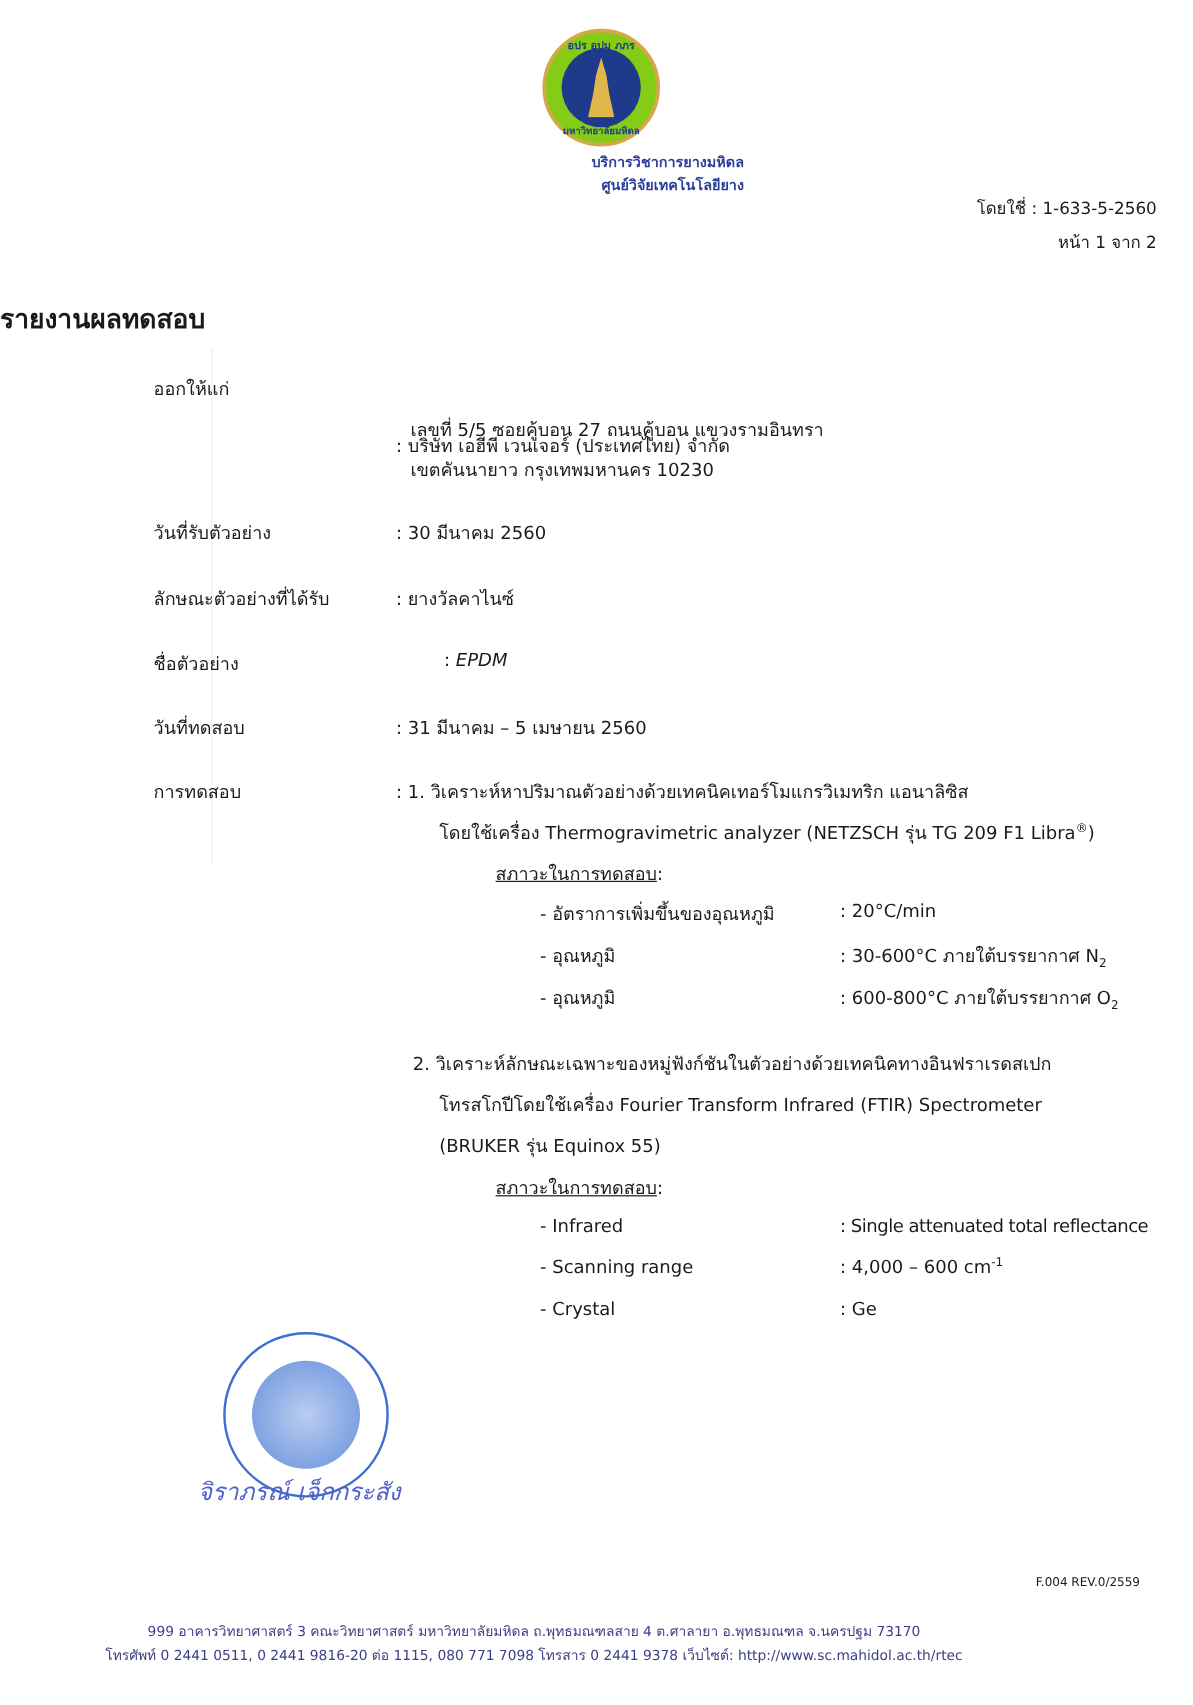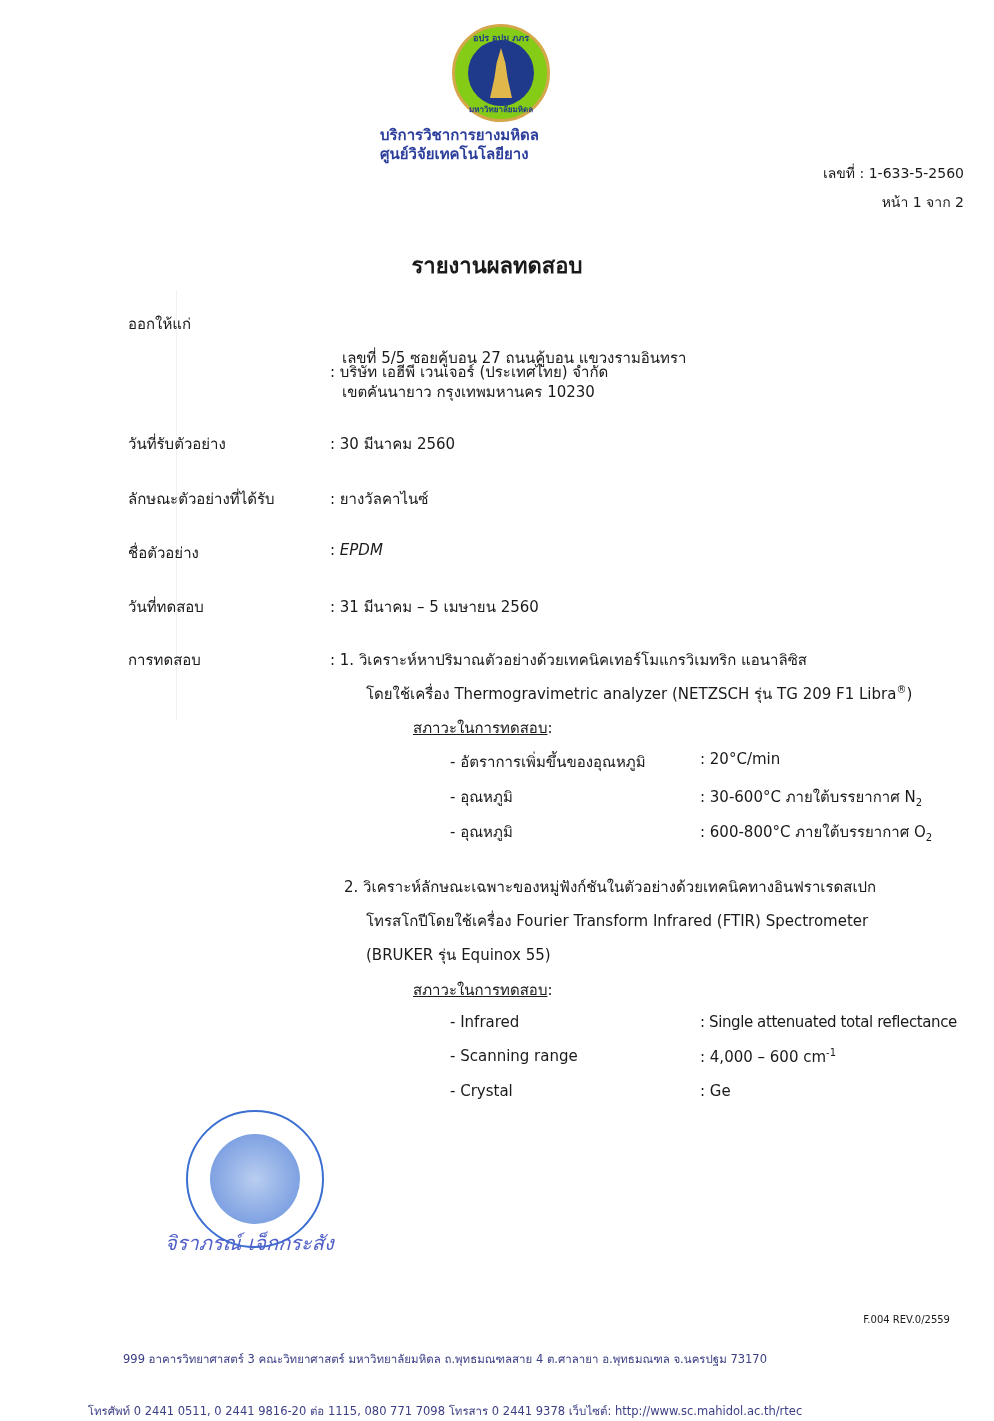--- a/index.html
+++ b/index.html
@@ -6,23 +6,23 @@
   body { width:994px; height:1421px; position:relative; overflow:hidden;
          font-family:"DejaVu Sans", "Liberation Sans", sans-serif; color:#1a1a1a; }
   .abs { position:absolute; }
   .logo { left:452px; top:24px; width:98px; height:98px; border-radius:50%;
           background:#84cc16; border:3px solid #d4a84a; box-sizing:border-box; }
   .logo .inner { position:absolute; left:13px; top:13px; width:66px; height:66px; border-radius:50%;
           background:#1f3a8a; }
   .logo .crown { position:absolute; left:22px; top:8px; width:22px; height:50px;
           background:#e0b74a; clip-path:polygon(50% 0,70% 30%,80% 60%,100% 100%,0 100%,20% 60%,30% 30%); }
   .logo .ring-text { position:absolute; width:100%; text-align:center; font-size:9px; color:#1f3a8a; font-weight:bold; }
-  .org { left:380px; width:240px; text-align:left; color:#2c3e9c; font-size:15px; font-weight:bold; line-height:19px; }
+  .org { left:380px; width:240px; text-align:right; color:#2c3e9c; font-size:12px; font-weight:bold; line-height:19px; }
   .docno { right:30px; font-size:14px; text-align:right; }
-  .title { left:0; width:994px; top:248px; text-align:center; font-size:22px; font-weight:bold; }
+  .title { left:0; width:994px; top:248px; font-size:22px; font-weight:bold; }
   .label { left:128px; font-size:15px; font-weight:normal; }
   .val { left:330px; font-size:15px; }
   .ln { font-size:15px; }
   .u { text-decoration:underline; }
   sub, sup { font-size:10px; }
   .stamp { left:186px; top:1110px; width:138px; height:138px; border-radius:50%;
            border:2px solid #3b6fd1; box-sizing:border-box; }
   .stamp .in { position:absolute; left:22px; top:22px; width:90px; height:90px; border-radius:50%;
            background:radial-gradient(circle,#b9cdf0 0%,#7fa2e2 70%,#6c92dc 100%); }
   .sig { left:165px; top:1227px; font-size:20px; color:#5160c9; font-family:"DejaVu Serif", serif; font-style:italic; }
@@ -40,40 +40,40 @@
   <div class="inner">
       <div class="crown"></div>
     </div>
   <div class="ring-text" style="bottom:3px;font-size:8px;">มหาวิทยาลัยมหิดล</div>
 </div>
 
 <div class="abs org" style="top:126px;">บริการวิชาการยางมหิดล</div>
 <div class="abs org" style="top:145px;">ศูนย์วิจัยเทคโนโลยียาง</div>
 
 <div class="abs docno" style="top:162px;">
-  <span>เลขที่ :</span>
+  <span>โดยใชี่ :</span>
   <span>1-633-5-2560</span>
 </div>
 <div class="abs docno" style="top:191px;">หน้า 1 จาก 2</div>
 
 <div class="abs title">รายงานผลทดสอบ</div>
 
 <div class="abs label" style="top:312px;">ออกให้แก่</div>
 <div class="abs val" style="top:312px;margin-top:48px;">: บริษัท เอฮีพี เวนเจอร์ (ประเทศไทย) จำกัด</div>
 <div class="abs val" style="top:346px;left:342px;">เลขที่ 5/5 ซอยคู้บอน 27 ถนนคู้บอน แขวงรามอินทรา</div>
 <div class="abs val" style="top:380px;left:342px;">เขตคันนายาว กรุงเทพมหานคร 10230</div>
 
 <div class="abs label" style="top:432px;">วันที่รับตัวอย่าง</div>
 <div class="abs val" style="top:432px;">: 30 มีนาคม 2560</div>
 
 <div class="abs label" style="top:487px;">ลักษณะตัวอย่างที่ได้รับ</div>
 <div class="abs val" style="top:487px;">: ยางวัลคาไนซ์</div>
 
 <div class="abs label" style="top:541px;">ชื่อตัวอย่าง</div>
-<div class="abs val" style="top:541px;">
+<div class="abs val" style="top:541px;margin-left:40px;">
   <span>: </span><i>EPDM</i>
 </div>
 
 <div class="abs label" style="top:595px;">วันที่ทดสอบ</div>
 <div class="abs val" style="top:595px;">: 31 มีนาคม – 5 เมษายน 2560</div>
 
 <div class="abs label" style="top:648px;">การทดสอบ</div>
 <div class="abs val" style="top:648px;">: 1. วิเคราะห์หาปริมาณตัวอย่างด้วยเทคนิคเทอร์โมแกรวิเมทริก แอนาลิซิส</div>
 <div class="abs ln" style="top:682px;left:366px;">
   <span>โดยใช้เครื่อง Thermogravimetric analyzer (NETZSCH รุ่น TG 209 F1 Libra</span><sup>®</sup><span>)</span>
@@ -110,13 +110,13 @@
 <div class="abs ln" style="top:1082px;left:700px;">: Ge</div>
 
 <div class="abs stamp">
     <div class="in"></div>
   </div>
 <div class="abs sig">จิราภรณ์ เจ็กกระสัง</div>
 
 <div class="abs form">F.004 REV.0/2559</div>
 
 <div class="abs foot" style="top:1350px;">999 อาคารวิทยาศาสตร์ 3 คณะวิทยาศาสตร์ มหาวิทยาลัยมหิดล ถ.พุทธมณฑลสาย 4 ต.ศาลายา อ.พุทธมณฑล จ.นครปฐม 73170</div>
-<div class="abs foot" style="top:1370px;margin-top:32px;">โทรศัพท์ 0 2441 0511, 0 2441 9816-20 ต่อ 1115, 080 771 7098  โทรสาร 0 2441 9378  เว็บไซต์: http://www.sc.mahidol.ac.th/rtec</div>
+<div class="abs foot" style="top:1370px;">โทรศัพท์ 0 2441 0511, 0 2441 9816-20 ต่อ 1115, 080 771 7098  โทรสาร 0 2441 9378  เว็บไซต์: http://www.sc.mahidol.ac.th/rtec</div>
 
 </body></html>

